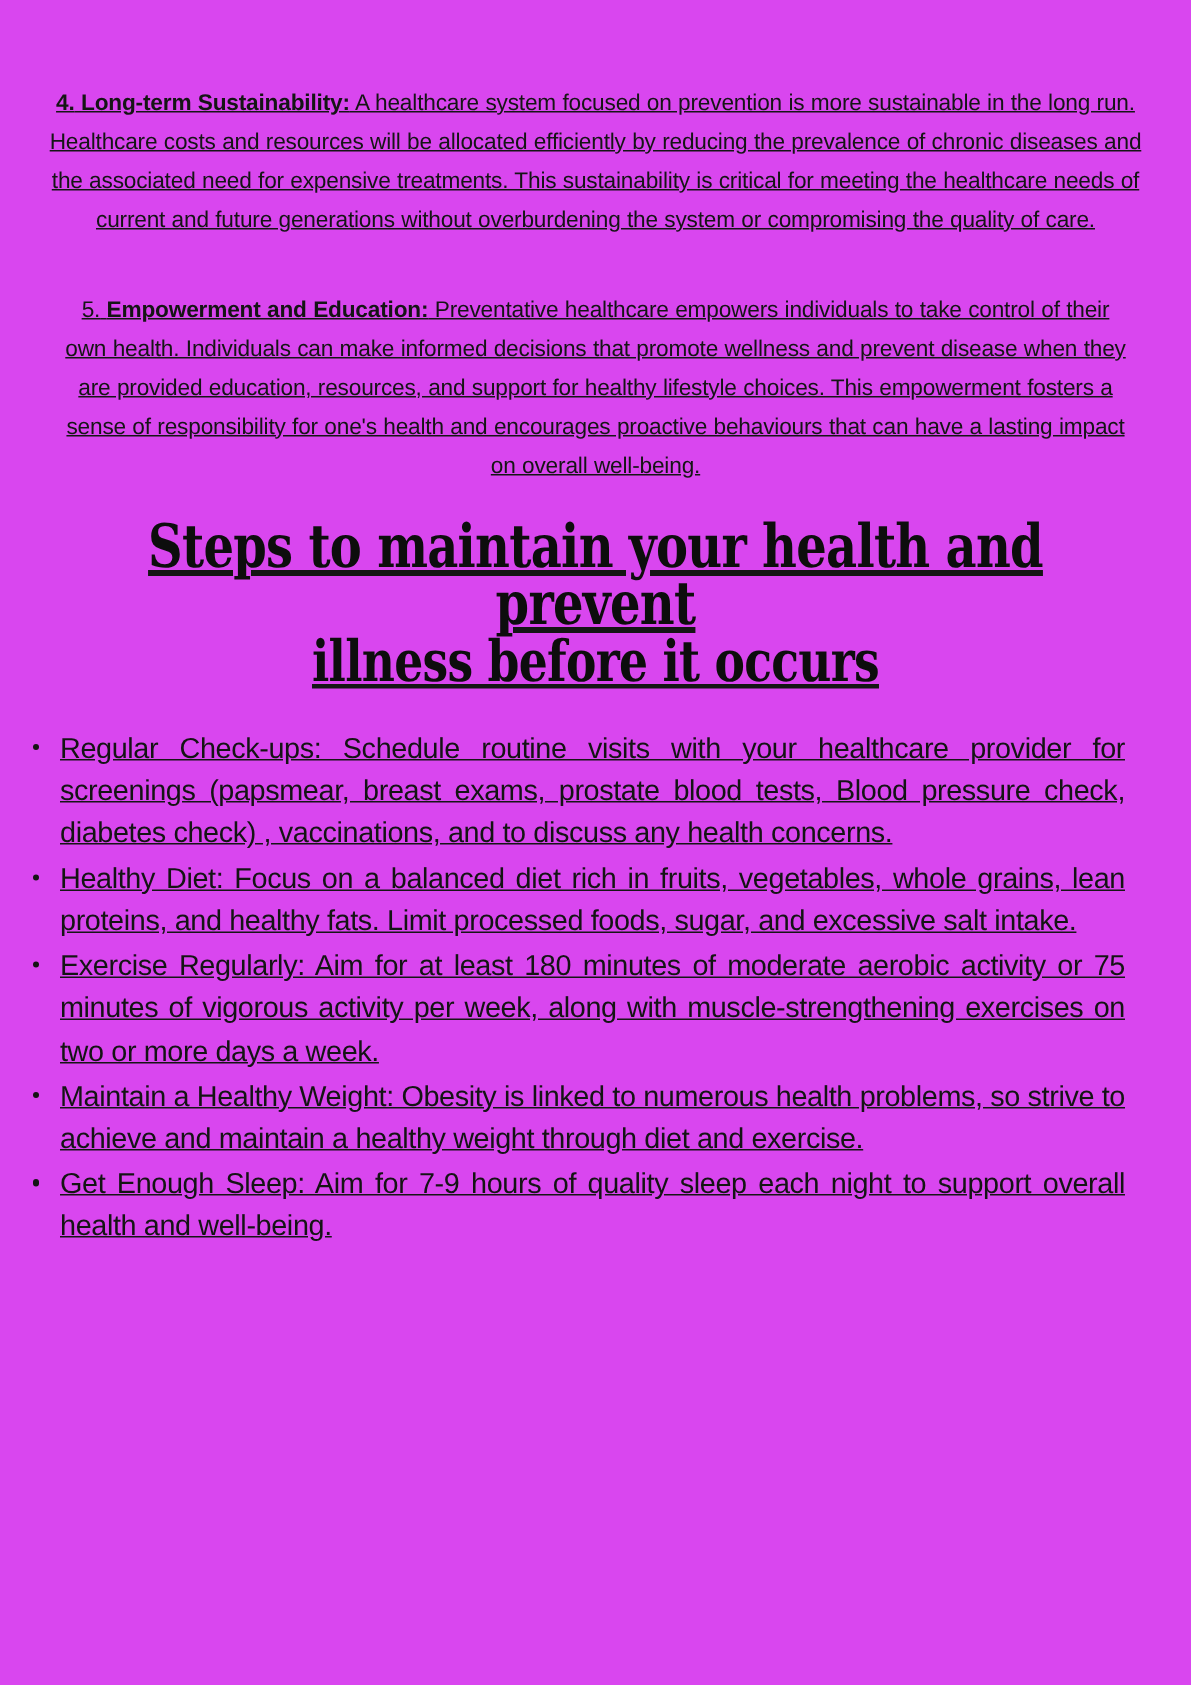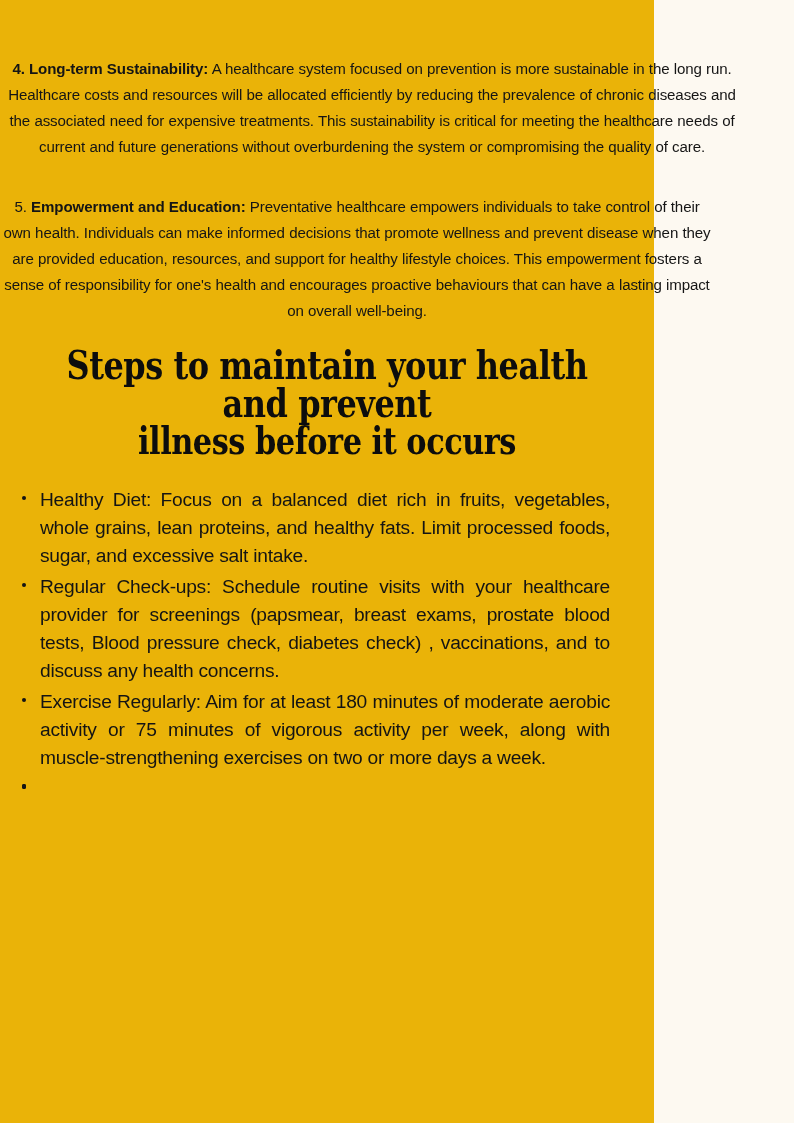--- a/index.html
+++ b/index.html
@@ -11,24 +11,25 @@
     width: 794px;
     height: 1123px;
     background: #fdf9f1;
     font-family: "Liberation Sans", sans-serif;
     color: #151515;
     overflow: hidden;
   }
 
   .page {
     position: relative;
-    width: 654px;
+    width: 794px;
     height: 1123px;
-    background: #eab308;
+    background: #d946ef;
     box-sizing: border-box;
+    text-decoration: underline;
   }
 
   
   .para-block {
     margin: 0 auto;
     text-align: center;
     font-size: 15.1px;
     line-height: 1.72;
     letter-spacing: -0.12px;
     color: #151515;
@@ -120,31 +121,33 @@
   </p>
 
   <h1 class="display-heading">
     <span class="hl">Steps to maintain your health and prevent</span>
     <span class="hl2">illness before it occurs</span>
   </h1>
 
   <ul class="steps-list">
     <li class="step-item">
       <span class="step-bullet"></span>
-      <span class="step-text">Healthy Diet: Focus on a balanced diet rich in fruits, vegetables, whole grains, lean proteins, and healthy fats. Limit processed foods, sugar, and excessive salt intake.</span>
+      <span class="step-text">Regular Check-ups: Schedule routine visits with your healthcare provider for screenings (papsmear, breast exams, prostate blood tests, Blood pressure check, diabetes check) , vaccinations, and to discuss any health concerns.</span>
     </li>
     <li class="step-item">
       <span class="step-bullet"></span>
-      <span class="step-text">Regular Check-ups: Schedule routine visits with your healthcare provider for screenings (papsmear, breast exams, prostate blood tests, Blood pressure check, diabetes check) , vaccinations, and to discuss any health concerns.</span>
+      <span class="step-text">Healthy Diet: Focus on a balanced diet rich in fruits, vegetables, whole grains, lean proteins, and healthy fats. Limit processed foods, sugar, and excessive salt intake.</span>
     </li>
     <li class="step-item">
       <span class="step-bullet"></span>
       <span class="step-text">Exercise Regularly: Aim for at least 180 minutes of moderate aerobic activity or 75 minutes of vigorous activity per week, along with muscle-strengthening exercises on two or more days a week.</span>
     </li>
     <li class="step-item">
       <span class="step-bullet"></span>
+      <span class="step-text">Maintain a Healthy Weight: Obesity is linked to numerous health problems, so strive to achieve and maintain a healthy weight through diet and exercise.</span>
     </li>
     <li class="step-item">
       <span class="step-bullet"></span>
+      <span class="step-text">Get Enough Sleep: Aim for 7-9 hours of quality sleep each night to support overall health and well-being.</span>
     </li>
   </ul>
 
 </div>
 
 </body></html>

